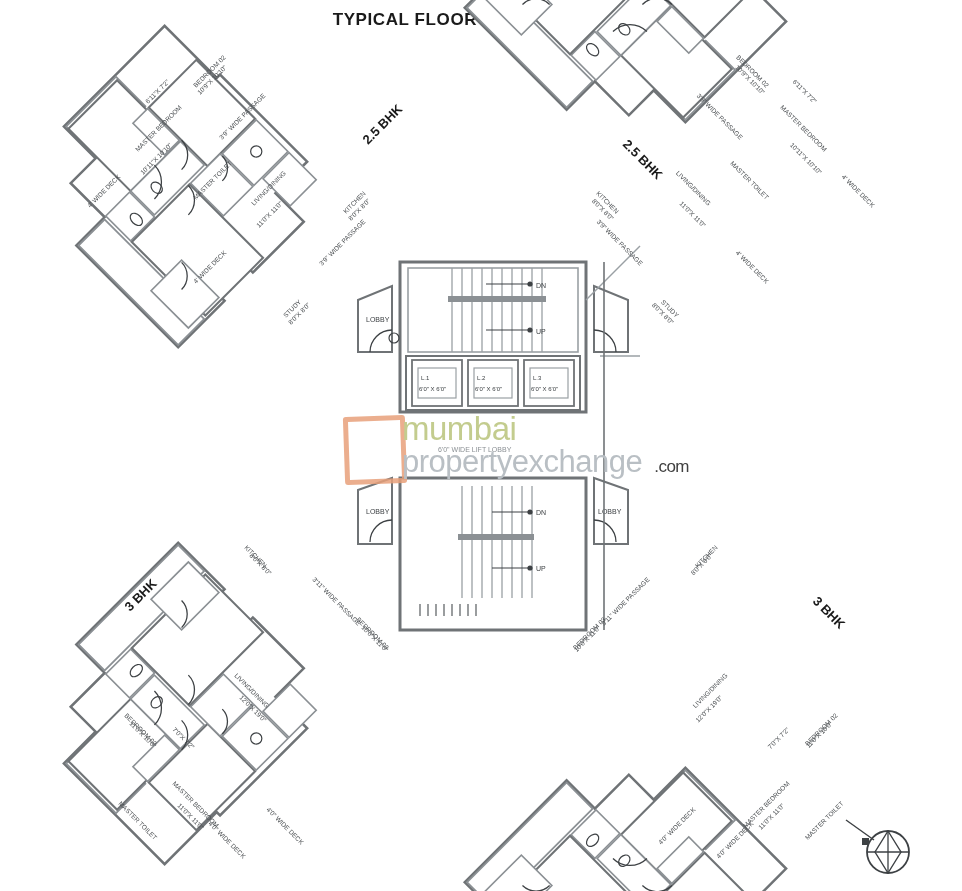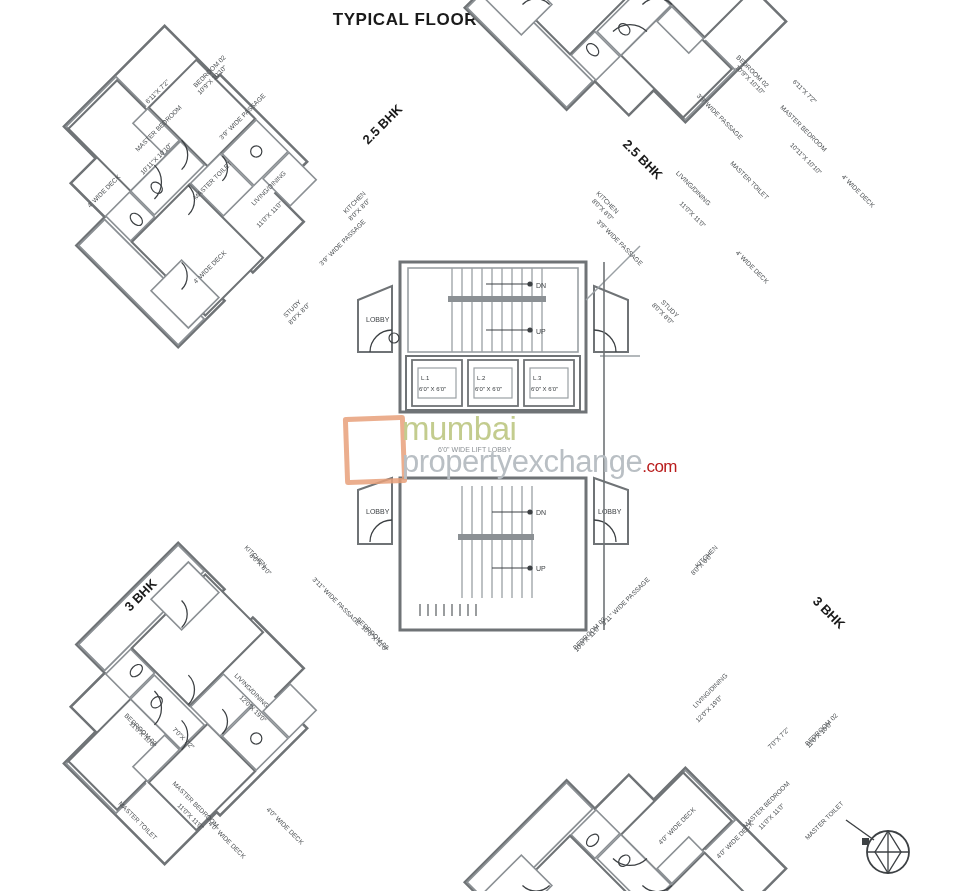--- a/index.html
+++ b/index.html
@@ -10,21 +10,21 @@
        font-size:17px;font-weight:bold;letter-spacing:.6px;color:#1a1a1a;}
   .wm{position:absolute;left:340px;top:408px;width:300px;height:80px;
       pointer-events:none;}
   .wm-logo{position:absolute;left:4px;top:8px;width:52px;height:58px;
       border:5px solid #e8a07a;border-radius:3px;
       transform:rotate(-2deg);opacity:.85;}
   .wm-t1{position:absolute;left:62px;top:2px;font-size:33px;color:#c3cc8e;
       letter-spacing:-.5px;}
   .wm-t2{position:absolute;left:62px;top:36px;font-size:31px;color:#b9bfc4;
       letter-spacing:-.5px;}
-  .wm-t3{font-size:17px;color:#b91c1c;}
+  .wm-t3{font-size:17px;color:#404040;margin-left:12px;}
 </style>
 </head>
 <body>
 
 <div class="ttl">TYPICAL FLOOR PLAN  - TOWER 3</div>
 
 <svg id="plan" viewBox="0 0 962 891" width="962" height="891">
   <defs>
     <g id="unitplan">
 

